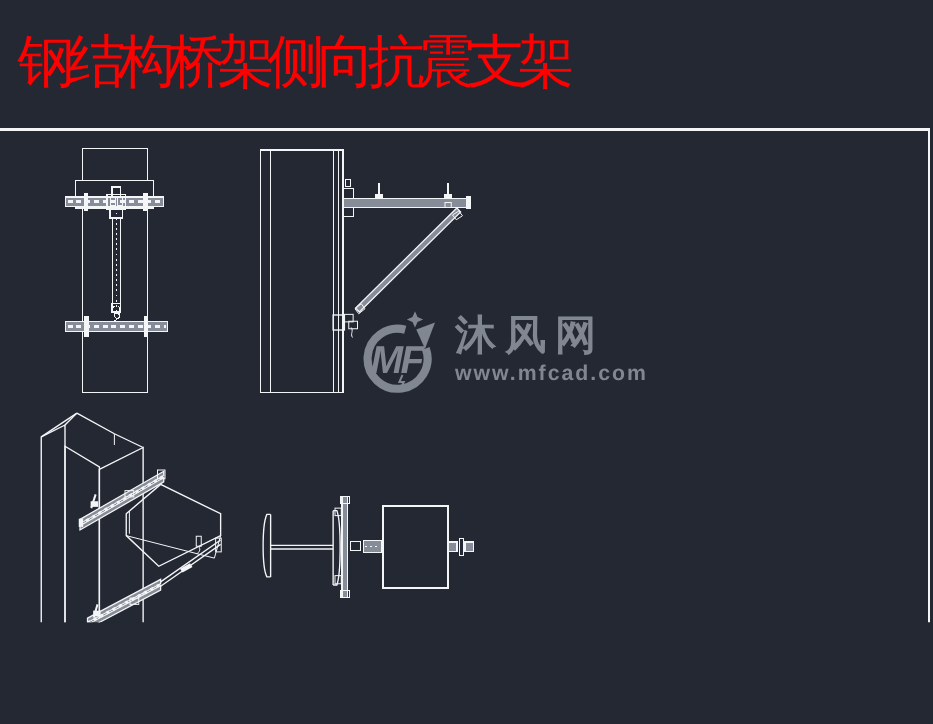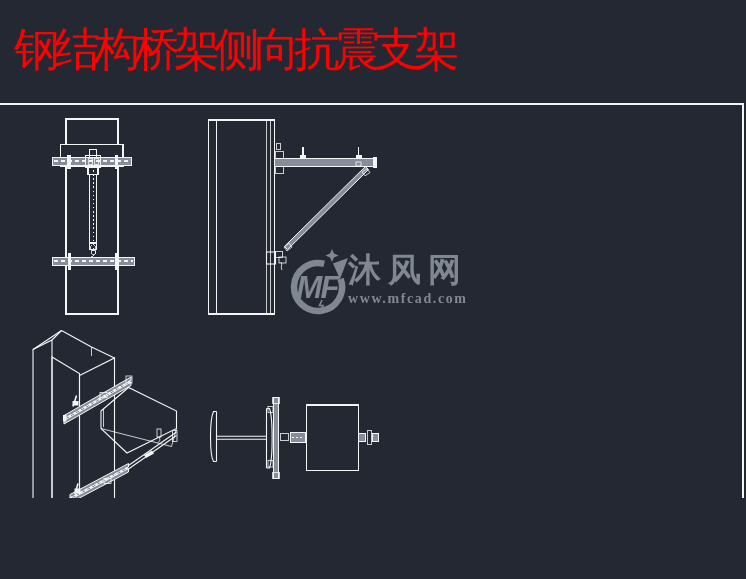--- a/index.html
+++ b/index.html
@@ -27,28 +27,28 @@
   .cdash{stroke:var(--line);stroke-dasharray:1.5 2.6;stroke-width:1;fill:none;}
   .hatch{stroke:var(--line);stroke-dasharray:2.5 3.2;stroke-width:2.4;fill:none;}
   .frame{stroke:var(--line);stroke-width:2;fill:none;}
   .watermark{
     position:absolute;left:288px;top:245px;display:flex;align-items:center;
     color:var(--wm);opacity:0.82;pointer-events:none;
   }
   .wm-logo{flex:0 0 auto;margin-top:4px;}
   .wm-logo *{fill:var(--wm);}
   .wm-logo .st{fill:none;stroke:var(--wm);}
-  .wm-col{margin-left:0;}
+  .wm-col{margin-left:16px;}
   .wm-site{
     font-weight:bold;font-size:33px;letter-spacing:7px;line-height:1.05;
     font-family:"Liberation Sans","DejaVu Sans",sans-serif;white-space:nowrap;
   }
   .wm-url{
-    font-weight:bold;font-size:14px;letter-spacing:1.6px;margin-top:3px;
-    font-family:Liberation Serif, serif;white-space:nowrap;
+    font-weight:bold;font-size:17px;letter-spacing:1.6px;margin-top:3px;
+    font-family:Liberation Sans, sans-serif;white-space:nowrap;
   }
 </style>
 </head>
 <body>
 
 <div class="canvas">
 
   <h1 class="title">钢结构桥架侧向抗震支架</h1>
 
   <svg class="sheet" width="746" height="579" viewBox="0 0 746 579">

